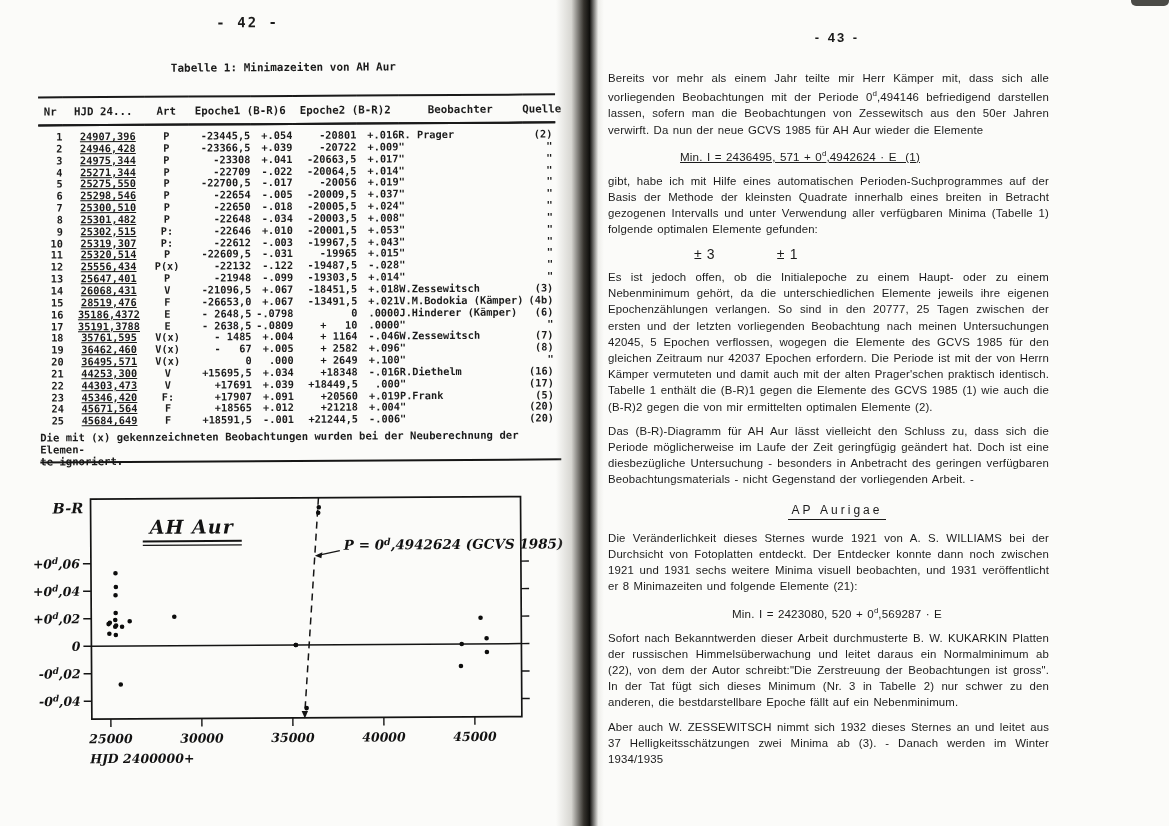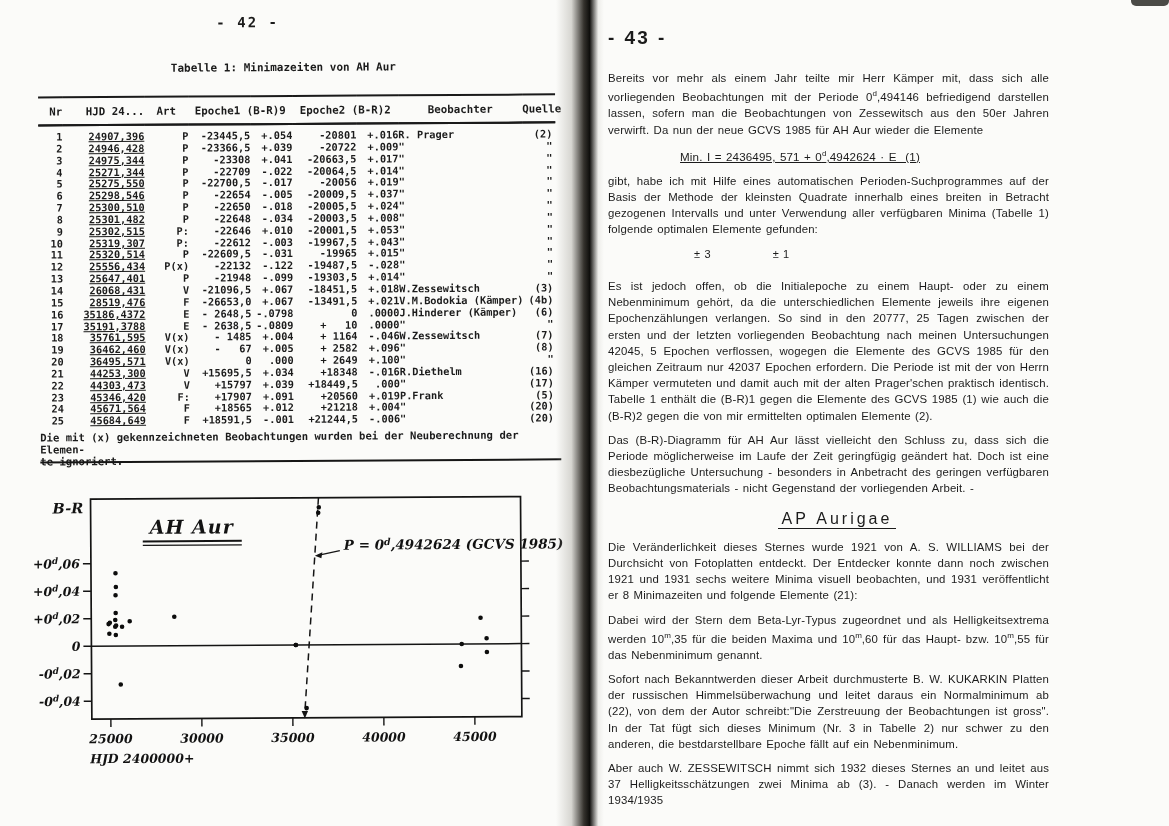--- a/index.html
+++ b/index.html
@@ -15,43 +15,43 @@
   .pagenum{position:absolute;top:14px;left:0;width:500px;text-align:center;
     font:bold 14px "DejaVu Sans Mono",monospace;letter-spacing:2px;}
   .table-title{position:absolute;top:61px;left:27px;width:517px;text-align:center;
     font:bold 11px "DejaVu Sans Mono",monospace;}
   #min-table{position:absolute;left:40px;top:95px;width:517px;border-collapse:collapse;table-layout:fixed;
     border-top:2.5px solid #1a1a1a;}
   #min-table thead tr{border-bottom:2px solid #1a1a1a;height:28px;}
   #min-table th{font:bold 10.8px "DejaVu Sans Mono",monospace;padding:0;vertical-align:middle;}
   #min-table td{font:bold 10.3px/11.85px "DejaVu Sans Mono",monospace;padding:0;white-space:pre;overflow:visible;}
   #min-table tbody tr:first-child td{padding-top:5px;}
-  .al{text-align:right;} .ar{text-align:right;} .ac{}
+  .al{text-align:center;} .ar{text-align:right;} .ac{}
   .c-hjd{padding-left:9px !important;text-decoration:underline;} .c-q{padding-right:3px !important;}
   #footnote{position:absolute;left:40px;top:430px;width:519px;
     font:bold 10.6px/12px "DejaVu Sans Mono",monospace;}
   #bottom-rule{position:absolute;left:40px;top:460px;width:521px;border-top:2.5px solid #161616;}
   
   #plot{position:absolute;left:30px;top:488px;}
   #plot text{font-family:"DejaVu Serif",serif;font-style:italic;fill:#121212;}
   #plot .ax{font-size:12.5px;font-weight:bold;}
   #plot .ttl{font-size:19px;font-weight:bold;letter-spacing:1px;}
   #plot .ann{font-size:13.5px;font-weight:bold;}
   #plot .ylab{font-size:14.5px;font-weight:bold;}
 
   
   #right-page{font-size:11.4px;line-height:16.2px;letter-spacing:.15px;word-spacing:1px;}
-  .pagenum-r{width:458px;text-align:left;font-weight:bold;font-size:19px;letter-spacing:2px;margin-bottom:24px;}
+  .pagenum-r{width:458px;text-align:center;font-weight:bold;font-size:13px;letter-spacing:2px;margin-bottom:24px;}
   .para{text-align:justify;margin:0 17px 8px 0;}
   .heading{text-align:center;margin:14px 0 10px 0;}
-  .heading span{display:inline-block;letter-spacing:3px;font-size:16px;border-bottom:1.5px solid #1b1b1b;padding:0 4px 1px 4px;}
+  .heading span{display:inline-block;letter-spacing:3px;font-size:12px;border-bottom:1.5px solid #1b1b1b;padding:0 4px 1px 4px;}
   .formula{text-align:center;margin:2px 0 8px 0;font-size:11.6px;white-space:pre-wrap;}
   .f-shift{padding-right:74px;text-decoration:underline;}
   .f-left{text-align:left;padding-left:30px;margin-bottom:1px;}
-  .errors{margin:0 0 16px 0;padding-left:86px;font-size:11px;}
+  .errors{margin:0 0 7px 0;padding-left:86px;font-size:14px;}
   .errors span + span{margin-left:62px;}
   sup{font-size:8px;letter-spacing:0;}
 </style>
 </head>
 <body>
 
 <div id="left-page">
   <div class="pagenum">- 42 -</div>
   <div class="table-title">Tabelle 1:  Minimazeiten von AH Aur</div>
   <table id="min-table">
@@ -64,21 +64,21 @@
         <col style="width:64px">
       <col style="width:42px">
         <col style="width:124px">
         <col style="width:33px">
     </colgroup>
     <thead>
         <tr id="thr">
           <th colspan="1" class="al">Nr</th>
           <th colspan="1" class="al">HJD 24...</th>
           <th colspan="1" class="ac">Art</th>
-          <th colspan="2" class="ac">Epoche1 (B-R)9</th>
+          <th colspan="2" class="ac">Epoche1 (B-R)6</th>
           <th colspan="2" class="ac">Epoche2 (B-R)2</th>
           <th colspan="1" class="ac">Beobachter</th>
           <th colspan="1" class="ac">Quelle</th>
         </tr>
       </thead>
     <tbody id="tbody">
         <tr>
           <td class="ar">1</td>
           <td class="al c-hjd">24907,396</td>
           <td class="al">P</td>
@@ -306,21 +306,21 @@
           <td class="ar">+.034</td>
           <td class="ar">+18348</td>
           <td class="ar">-.016</td>
           <td class="ac">R.Diethelm</td>
           <td class="ar c-q">(16)</td>
         </tr>
         <tr>
           <td class="ar">22</td>
           <td class="al c-hjd">44303,473</td>
           <td class="al">V</td>
-          <td class="ar">+15797</td>
+          <td class="ar">+17691</td>
           <td class="ar">+.039</td>
           <td class="ar">+18449,5</td>
           <td class="ar">.000</td>
           <td class="ac">"</td>
           <td class="ar c-q">(17)</td>
         </tr>
         <tr>
           <td class="ar">23</td>
           <td class="al c-hjd">45346,420</td>
           <td class="al">F:</td>
@@ -435,19 +435,19 @@
   <div class="pagenum-r">- 43 -</div>
   <div id="rp-blocks">
       <div class="para">Bereits vor mehr als einem Jahr teilte mir Herr Kämper mit, dass sich alle vorliegenden Beobachtungen mit der Periode 0<sup>d</sup>,494146 befriedigend darstellen lassen, sofern man die Beobachtungen von Zessewitsch aus den 50er Jahren verwirft. Da nun der neue GCVS 1985 für AH Aur wieder die Elemente</div>
       <div class="formula f-shift">Min. I = 2436495, 571 + 0<sup>d</sup>,4942624 · E  (1)</div>
       <div class="para">gibt, habe ich mit Hilfe eines automatischen Perioden-Suchprogrammes auf der Basis der Methode der kleinsten Quadrate innerhalb eines breiten in Betracht gezogenen Intervalls und unter Verwendung aller verfügbaren Minima (Tabelle 1) folgende optimalen Elemente gefunden:</div>
       <div class="errors"><span>± 3</span><span>± 1</span></div>
       <div class="para">Es ist jedoch offen, ob die Initialepoche zu einem Haupt- oder zu einem Nebenminimum gehört, da die unterschiedlichen Elemente jeweils ihre eigenen Epochenzählungen verlangen. So sind in den 20777, 25 Tagen zwischen der ersten und der letzten vorliegenden Beobachtung nach meinen Untersuchungen 42045, 5 Epochen verflossen, wogegen die Elemente des GCVS 1985 für den gleichen Zeitraum nur 42037 Epochen erfordern. Die Periode ist mit der von Herrn Kämper vermuteten und damit auch mit der alten Prager'schen praktisch identisch. Tabelle 1 enthält die (B-R)1 gegen die Elemente des GCVS 1985 (1) wie auch die (B-R)2 gegen die von mir ermittelten optimalen Elemente (2).</div>
       <div class="para">Das (B-R)-Diagramm für AH Aur lässt vielleicht den Schluss zu, dass sich die Periode möglicherweise im Laufe der Zeit geringfügig geändert hat. Doch ist eine diesbezügliche Untersuchung - besonders in Anbetracht des geringen verfügbaren Beobachtungsmaterials - nicht Gegenstand der vorliegenden Arbeit. -</div>
       <div class="heading"><span>AP Aurigae</span></div>
       <div class="para">Die Veränderlichkeit dieses Sternes wurde 1921 von A. S. WILLIAMS bei der Durchsicht von Fotoplatten entdeckt. Der Entdecker konnte dann noch zwischen 1921 und 1931 sechs weitere Minima visuell beobachten, und 1931  veröffentlicht er 8 Minimazeiten und folgende Elemente (21):</div>
-      <div class="para">Dabei wird der Stern dem Beta-Lyr-Typus zugeordnet und als Helligkeitsextrema werden 10<sup>m</sup>,35 für die beiden Maxima und 10<sup>m</sup>,60 für das Haupt- bzw. 10<sup>m</sup>,55 für das Nebenminimum genannt.</div>
+      <div class="formula ">Min. I = 2423080, 520 + 0<sup>d</sup>,569287 · E</div>
       <div class="para">Sofort nach Bekanntwerden dieser Arbeit durchmusterte B. W. KUKARKIN Platten der russischen Himmelsüberwachung und leitet daraus ein Normalminimum ab (22), von dem der Autor schreibt:"Die Zerstreuung der Beobachtungen ist gross". In der Tat fügt sich dieses Minimum (Nr. 3 in Tabelle 2) nur schwer zu den anderen, die bestdarstellbare Epoche fällt auf ein Nebenminimum.</div>
       <div class="para">Aber auch W. ZESSEWITSCH nimmt sich 1932 dieses Sternes an und leitet aus 37 Helligkeitsschätzungen zwei Minima ab (3). - Danach werden im Winter 1934/1935</div>
     </div>
 </div>
 
 <div id="corner-smudge"></div>
 
 </body></html>

